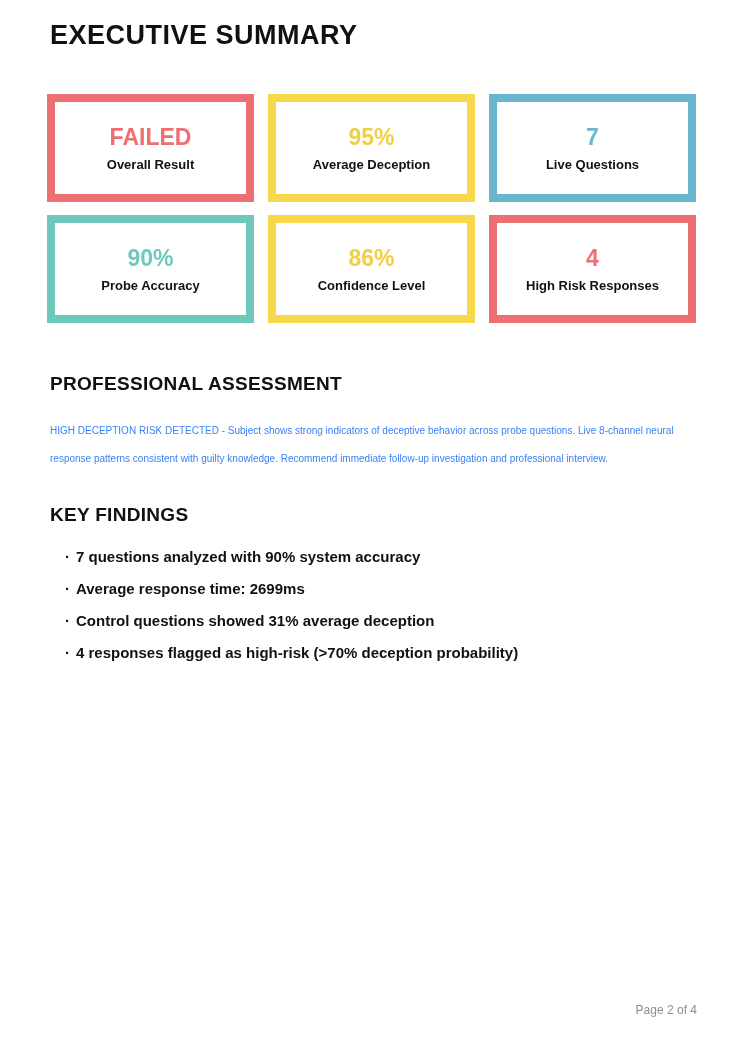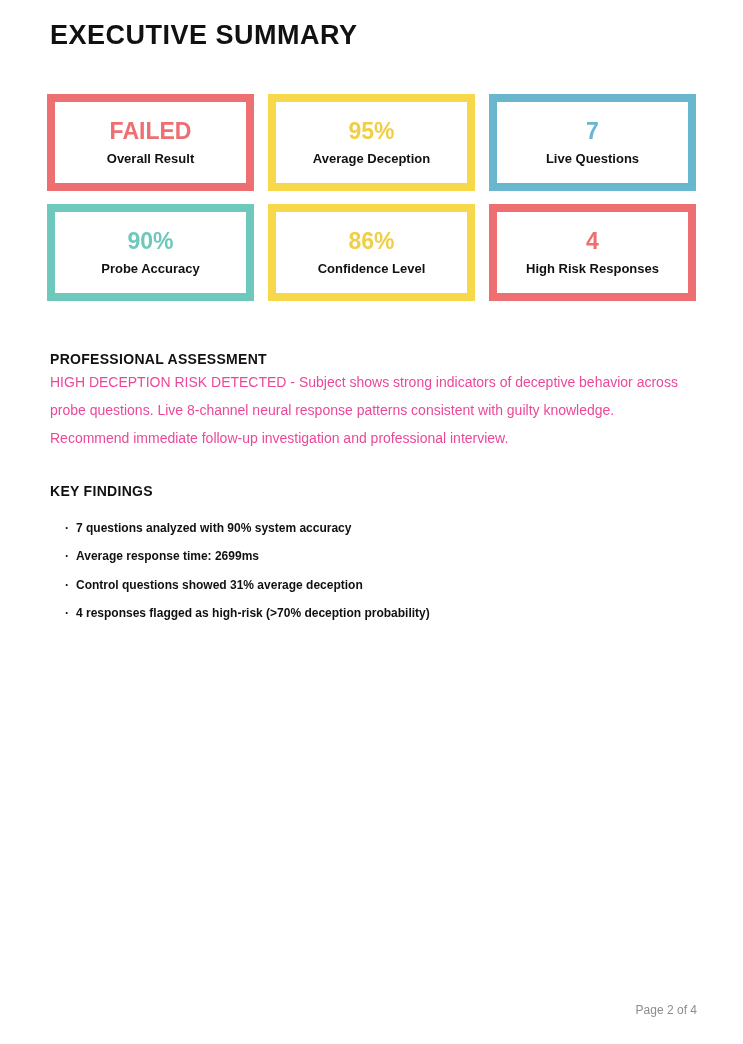--- a/index.html
+++ b/index.html
@@ -25,21 +25,21 @@
   }
   
   .cards-grid {
     margin-top: 43px;
     display: grid;
     grid-template-columns: repeat(3, 1fr);
     column-gap: 14px;
     row-gap: 13px;
   }
   .stat-card {
-    height: 97px;
+    height: 108px;
     background: #ffffff;
     border: 8px solid #cccccc;
     display: flex;
     flex-direction: column;
     align-items: center;
     justify-content: center;
     gap: 9px;
   }
   .stat-card.border-red    { border-color: #EE6F71; }
   .stat-card.border-yellow { border-color: #F7D84B; }
@@ -55,41 +55,41 @@
   .stat-value.text-blue   { color: #68B7CE; }
   .stat-value.text-teal   { color: #6EC9BC; }
   .stat-label {
     font-size: 13px;
     font-weight: bold;
     color: #111111;
     line-height: 1;
   }
   
   .section-heading {
-    font-size: 14px;
+    font-size: 19px;
     font-weight: bold;
     color: #111111;
     letter-spacing: 0.3px;
   }
   .assessment-section { margin-top: 50px; padding-left: 3px; }
   .assessment-body {
-    margin-top: 1px;
-    font-size: 14px;
+    margin-top: 22px;
+    font-size: 10px;
     line-height: 28px;
-    color: #ec4899;
+    color: #3b82f6;
     max-width: 648px;
   }
   .findings-section { margin-top: 31px; padding-left: 3px; }
   .findings-list {
     list-style: none;
     margin-top: 22px;
     padding-left: 15px;
   }
   .findings-list li {
-    font-size: 12px;
+    font-size: 15px;
     font-weight: bold;
     color: #111111;
     line-height: 1.2;
     margin-bottom: 14px;
     position: relative;
     padding-left: 11px;
   }
   .findings-list li::before {
     content: "\00B7";
     position: absolute;

